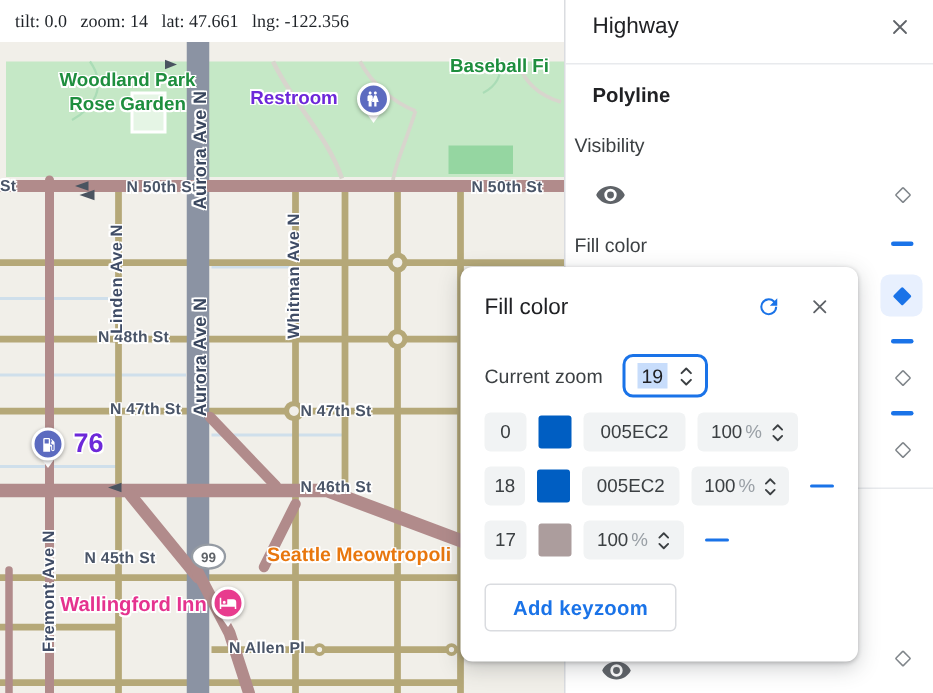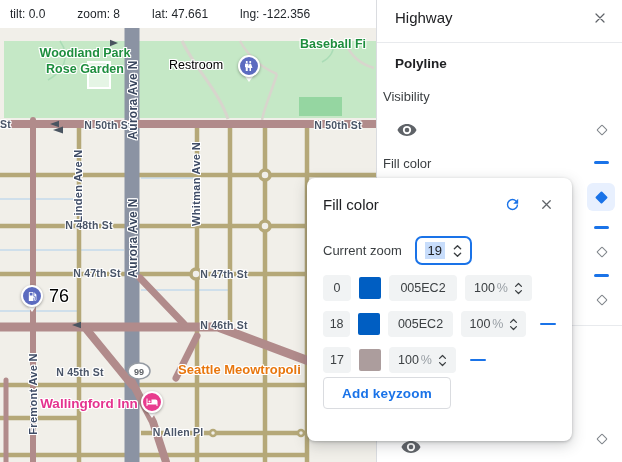--- a/index.html
+++ b/index.html
@@ -1,32 +1,32 @@
 <!DOCTYPE html>
 <html><head>
 <meta charset="utf-8">
 <style>
   * { margin:0; padding:0; box-sizing:border-box; }
   html,body { width:622px; height:462px; overflow:hidden; font-family:"Liberation Sans",sans-serif; background:#fff; }
   .app { position:relative; width:622px; height:462px; }
 
   
-  .statusbar { position:absolute; left:0; top:0; width:376px; height:28px; background:#fff; display:flex; align-items:center; padding-left:10px; gap:32px; z-index:5;
-    font-family:Liberation Sans, sans-serif; font-size:12px; color:#1f2328; }
+  .statusbar { position:absolute; left:0; top:0; width:376px; height:28px; background:#fff; display:flex; align-items:center; padding-left:10px; gap:9px; z-index:5;
+    font-family:Liberation Serif, serif; font-size:12px; color:#1f2328; }
 
   
   .map { position:absolute; left:0; top:28px; width:376px; height:434px; background:#f1efe9; overflow:hidden; cursor:default; }
   .map svg.roads { position:absolute; left:0; top:0; }
   .maplabel { position:absolute; white-space:nowrap; transform:translate(-50%,-50%); pointer-events:none;
     text-shadow:-1px -1px 0 #fff,1px -1px 0 #fff,-1px 1px 0 #fff,1px 1px 0 #fff,0 -1px 0 #fff,0 1px 0 #fff,-1px 0 0 #fff,1px 0 0 #fff; }
   .st { font-weight:bold; font-size:10.5px; color:#4a5568; letter-spacing:.2px; }
   .ave { font-weight:bold; font-size:11px; color:#3f4c66; letter-spacing:.3px; transform:translate(-50%,-50%) rotate(-90deg); }
   .ave-big { font-size:12px; color:#39465e; }
   .parklbl { font-weight:bold; font-size:12.5px; color:#1e8e3e; text-align:center; line-height:1.25; white-space:normal; width:92px; }
-  .poi-blue { font-weight:normal; font-size:12.5px; color:#000000; }
+  .poi-blue { font-weight:bold; font-size:12.5px; color:#6d28d9; }
   .poi-pink { font-weight:bold; font-size:13.5px; color:#e5338f; }
   .poi-orange { font-weight:bold; font-size:13px; color:#e8770e; transform:none; }
   .edgefrag { transform:translate(0,-50%); }
 
   .pin { position:absolute; width:22px; height:30px; transform:translate(-50%,-11px); z-index:3; }
   .pin .ball { position:absolute; left:0; top:0; width:22px; height:22px; border-radius:50%; border:2px solid #fff; display:flex; align-items:center; justify-content:center; box-shadow:0 1px 3px rgba(0,0,0,.35); }
   .pin .tip { position:absolute; left:50%; top:20px; transform:translateX(-50%); width:0; height:0; border:5px solid transparent; border-top:7px solid #fff; }
 
   
   .panel { position:absolute; left:376px; top:0; width:246px; height:462px; background:#fff; border-left:1px solid #dadce0; z-index:10; }
@@ -53,31 +53,31 @@
   .zoombox .val { font-size:13px; color:#202124; background:#c8ddfb; padding:1px 3px; }
   .keyrow { display:flex; align-items:center; margin-top:10px; height:26px; }
   .keyrow:first-of-type { margin-top:16px; }
   .chip { background:#f1f3f4; border-radius:4px; height:26px; display:flex; align-items:center; justify-content:center; font-size:12.5px; color:#3c4043; }
   .chip.zlevel { width:28px; margin-right:8px; }
   .swatch { width:22px; height:22px; border-radius:2px; margin-right:8px; cursor:pointer; }
   .chip.hex { width:68px; margin-right:8px; }
   .chip.pct { width:67px; gap:2px; }
   .chip.pct .sign { color:#9aa0a6; margin-right:4px; }
   .rm-dash { width:16px; height:2.5px; border-radius:2px; background:#1a73e8; margin-left:14px; cursor:pointer; }
-  .addbtn { margin-top:4px; height:32px; padding:0 18px; background:#fff; border:1px solid #dadce0; border-radius:4px;
+  .addbtn { margin-top:16px; height:32px; padding:0 18px; background:#fff; border:1px solid #dadce0; border-radius:4px;
     color:#1a73e8; font-size:13.5px; font-weight:bold; font-family:"Liberation Sans",sans-serif; letter-spacing:.2px; cursor:pointer; }
 </style>
 </head>
 <body>
 
 <div class="app">
 
   <div class="statusbar">
     <span>tilt: 0.0</span>
-    <span>zoom: 8</span>
+    <span>zoom: 14</span>
     <span>lat: 47.661</span>
     <span>lng: -122.356</span>
   </div>
 
   <div class="map">
     <svg class="roads" width="376" height="434" viewBox="0 0 376 434">
 
       <rect x="4" y="13" width="372" height="77" fill="#c5e8c6"></rect>
       <rect x="299" y="69" width="43" height="19" fill="#95d6a1"></rect>
       <path d="M182,13 C196,42 218,62 228,91" stroke="#d8d5cd" stroke-width="3" fill="none"></path>

